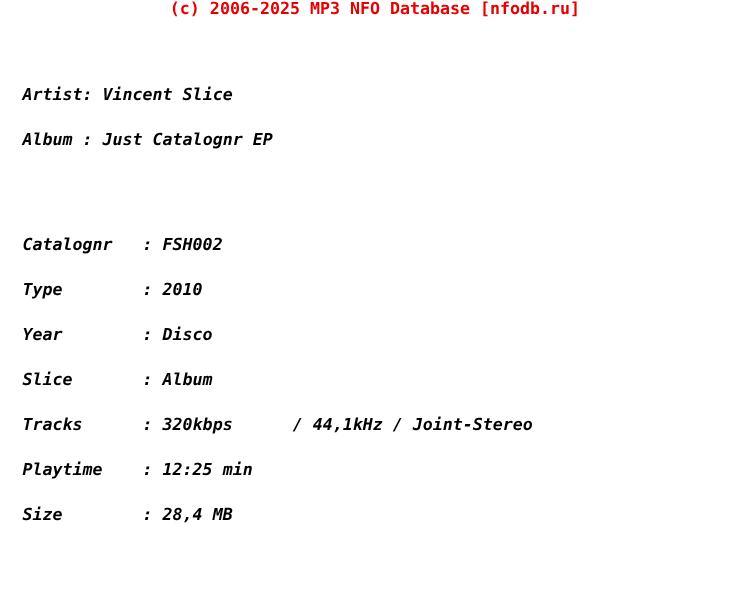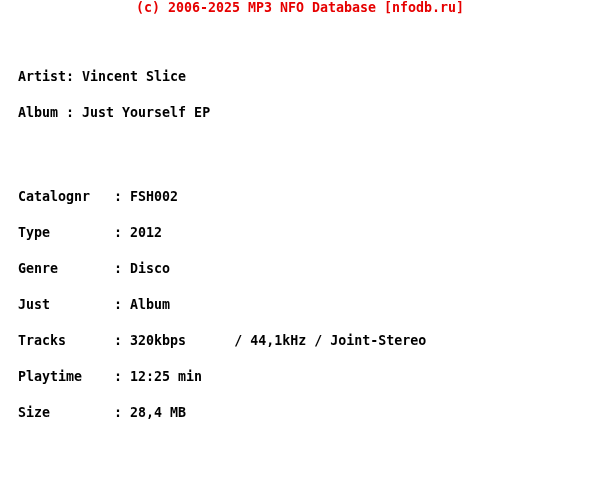--- a/index.html
+++ b/index.html
@@ -11,42 +11,42 @@
   .stage{position:relative;width:600px;height:480px;overflow:hidden;background:#ffffff;padding-left:44px;}
   .nfo-header{
     position:absolute;top:0;left:0;width:600px;height:16px;
     line-height:16px;font-size:13.3px;text-align:center;white-space:pre;
   }
   .nfo-body{
     position:absolute;left:10px;top:35px;
     font-size:13.3px;line-height:12px;white-space:pre;
   }
   .line{position:relative;height:12px;}
-  .pad1{padding-left:1ch;}
+  .pad1{padding-left:1ch;font-style:italic;}
   .lbl6{display:inline-block;width:6ch;}
   .lbl12{display:inline-block;width:12ch;}
   .colon{margin-right:1ch;}
 </style>
 </head>
 <body>
 
 <div class="stage">
 
   <div class="nfo-header" style="color:#e60000">(c) 2006-2025 MP3 NFO Database [nfodb.ru]</div>
 
   <div class="nfo-body">
 
     <div class="line pad1"><span class="lbl6">Artist</span><span class="colon">:</span><span>Vincent Slice</span></div>
-    <div class="line pad1"><span class="lbl6">Album</span><span class="colon">:</span><span>Just Yourself EP</span></div>
+    <div class="line pad1"><span class="lbl6">Album</span><span class="colon">:</span><span>Just Catalognr EP</span></div>
     <div class="line"></div>
 
     <div class="line pad1"><span class="lbl12">Catalognr</span><span class="colon">:</span><span>FSH002</span></div>
-    <div class="line pad1"><span class="lbl12">Type</span><span class="colon">:</span><span>2012</span></div>
-    <div class="line pad1"><span class="lbl12">Genre</span><span class="colon">:</span><span>Disco</span></div>
-    <div class="line pad1"><span class="lbl12">Just</span><span class="colon">:</span><span>Album</span></div>
+    <div class="line pad1"><span class="lbl12">Type</span><span class="colon">:</span><span>2010</span></div>
+    <div class="line pad1"><span class="lbl12">Year</span><span class="colon">:</span><span>Disco</span></div>
+    <div class="line pad1"><span class="lbl12">Slice</span><span class="colon">:</span><span>Album</span></div>
     <div class="line pad1"><span class="lbl12">Tracks</span><span class="colon">:</span><span>320kbps      / 44,1kHz / Joint-Stereo</span></div>
     <div class="line pad1"><span class="lbl12">Playtime</span><span class="colon">:</span><span>12:25 min</span></div>
     <div class="line pad1"><span class="lbl12">Size</span><span class="colon">:</span><span>28,4 MB</span></div>
     
     
     
     
 
     
     

